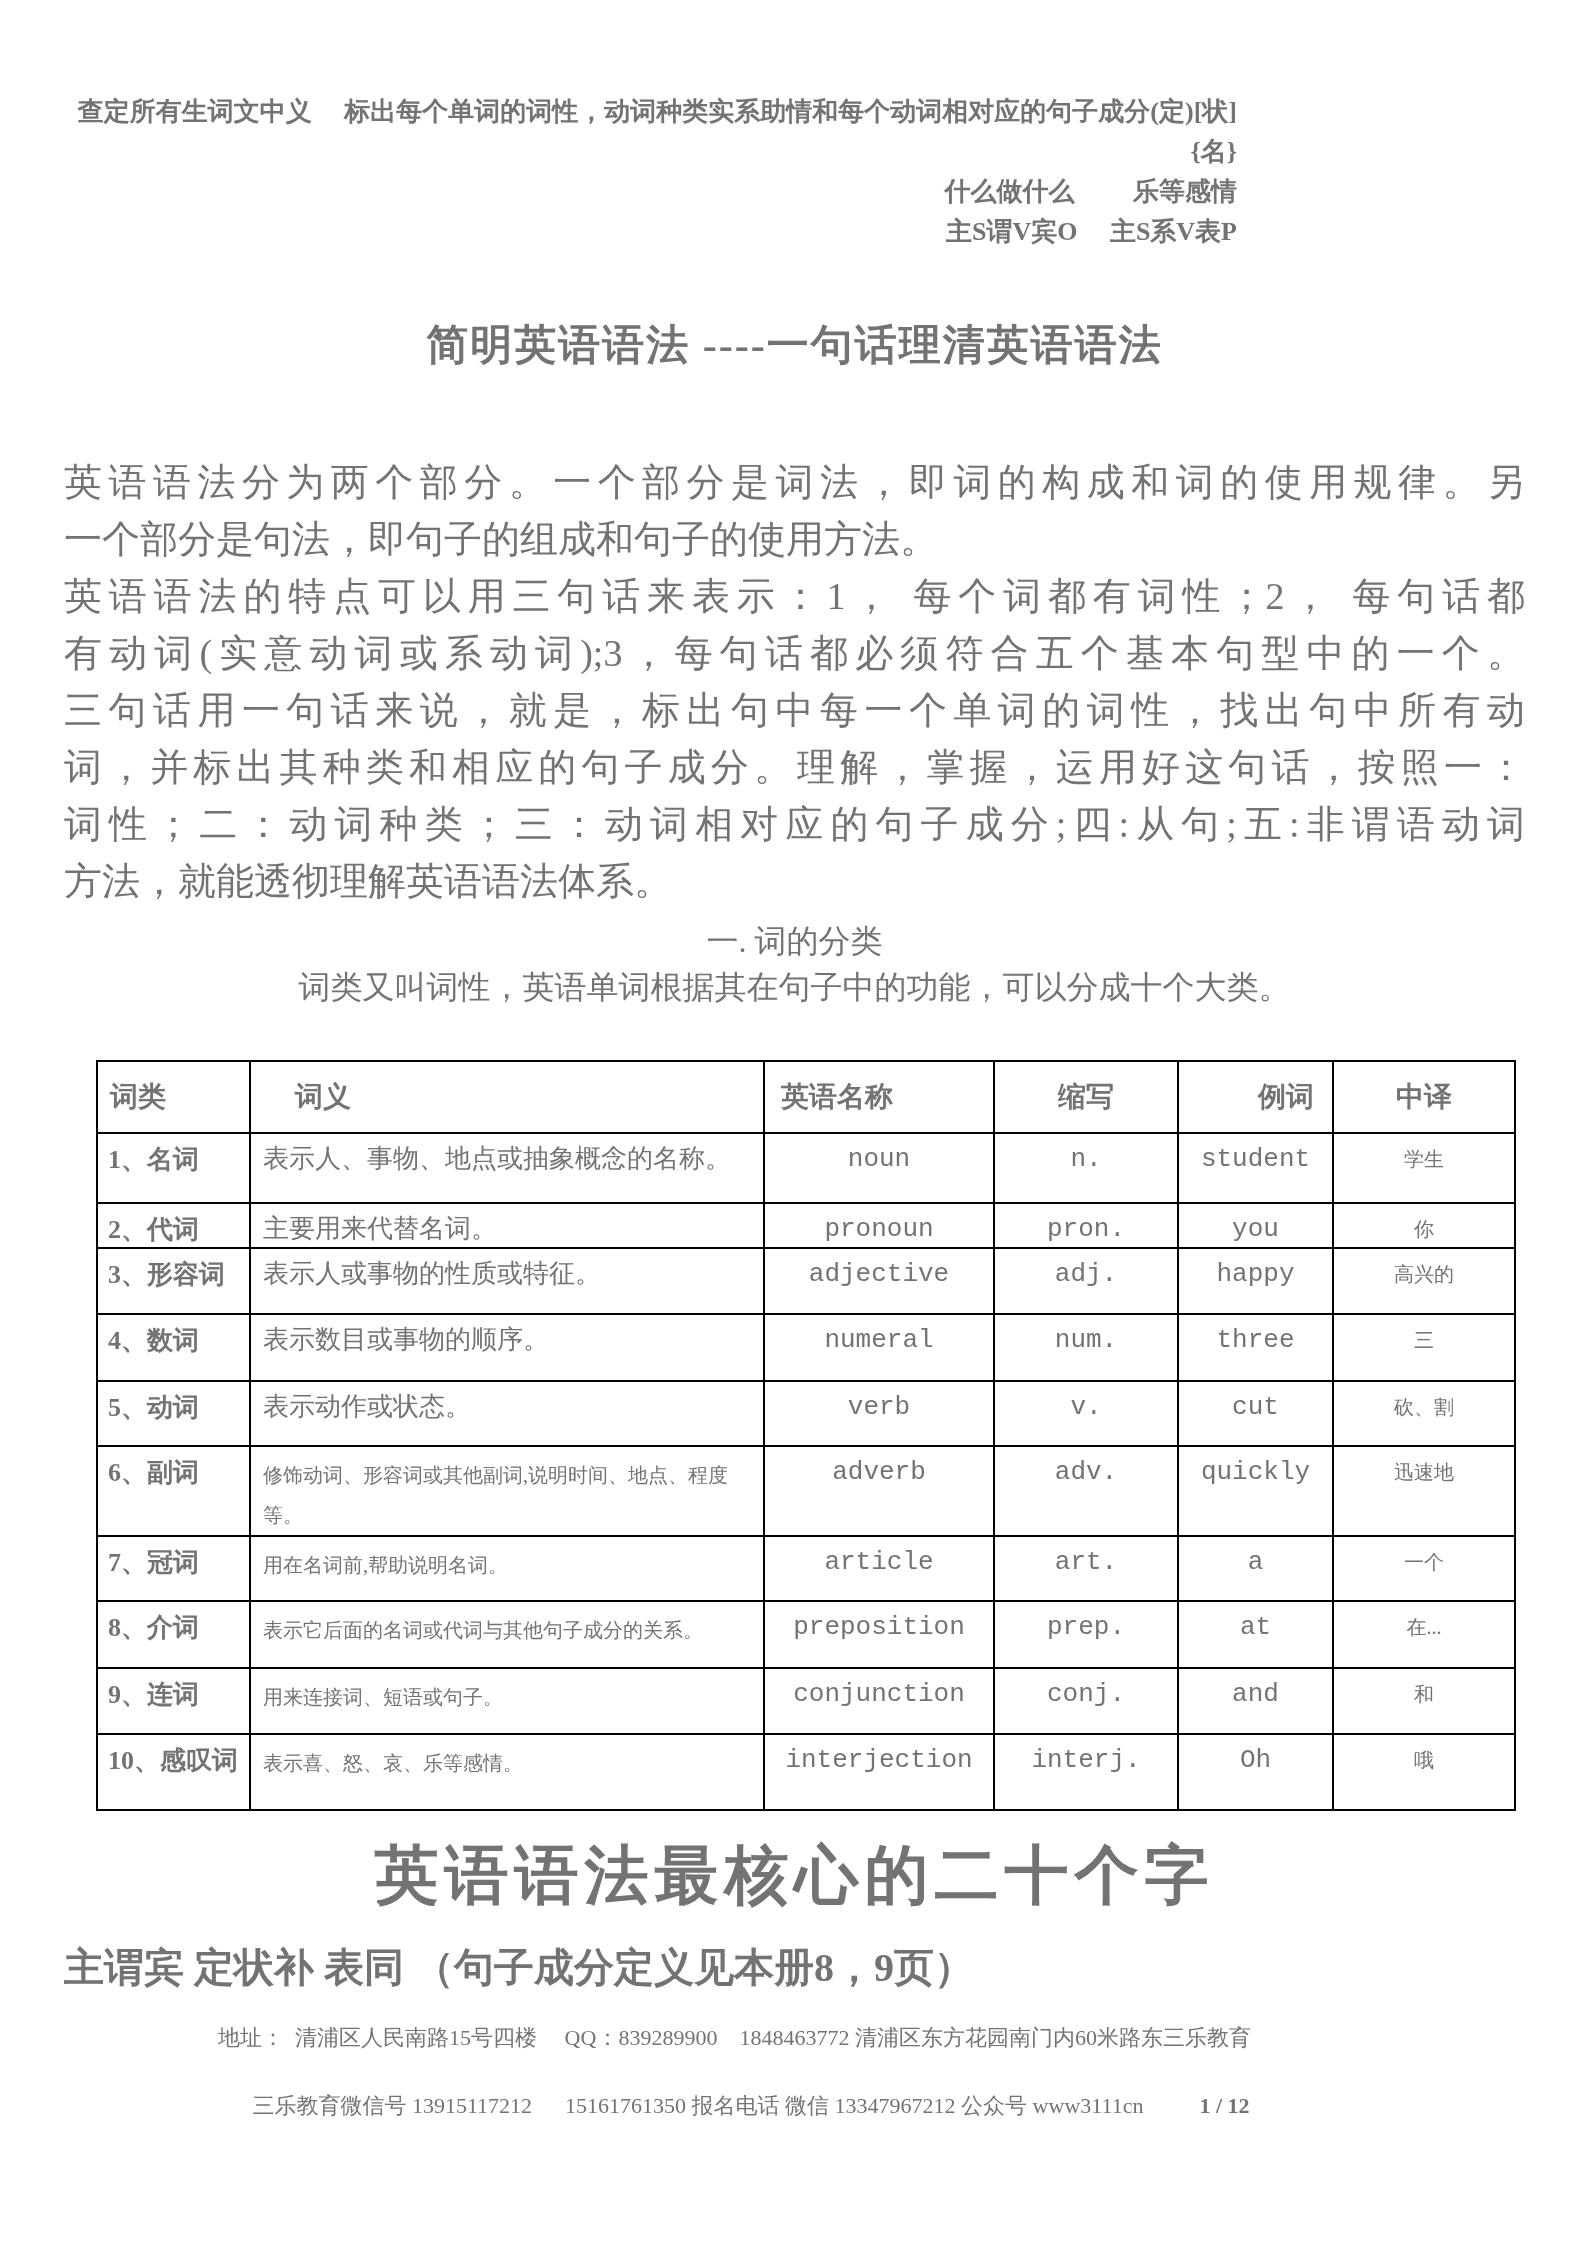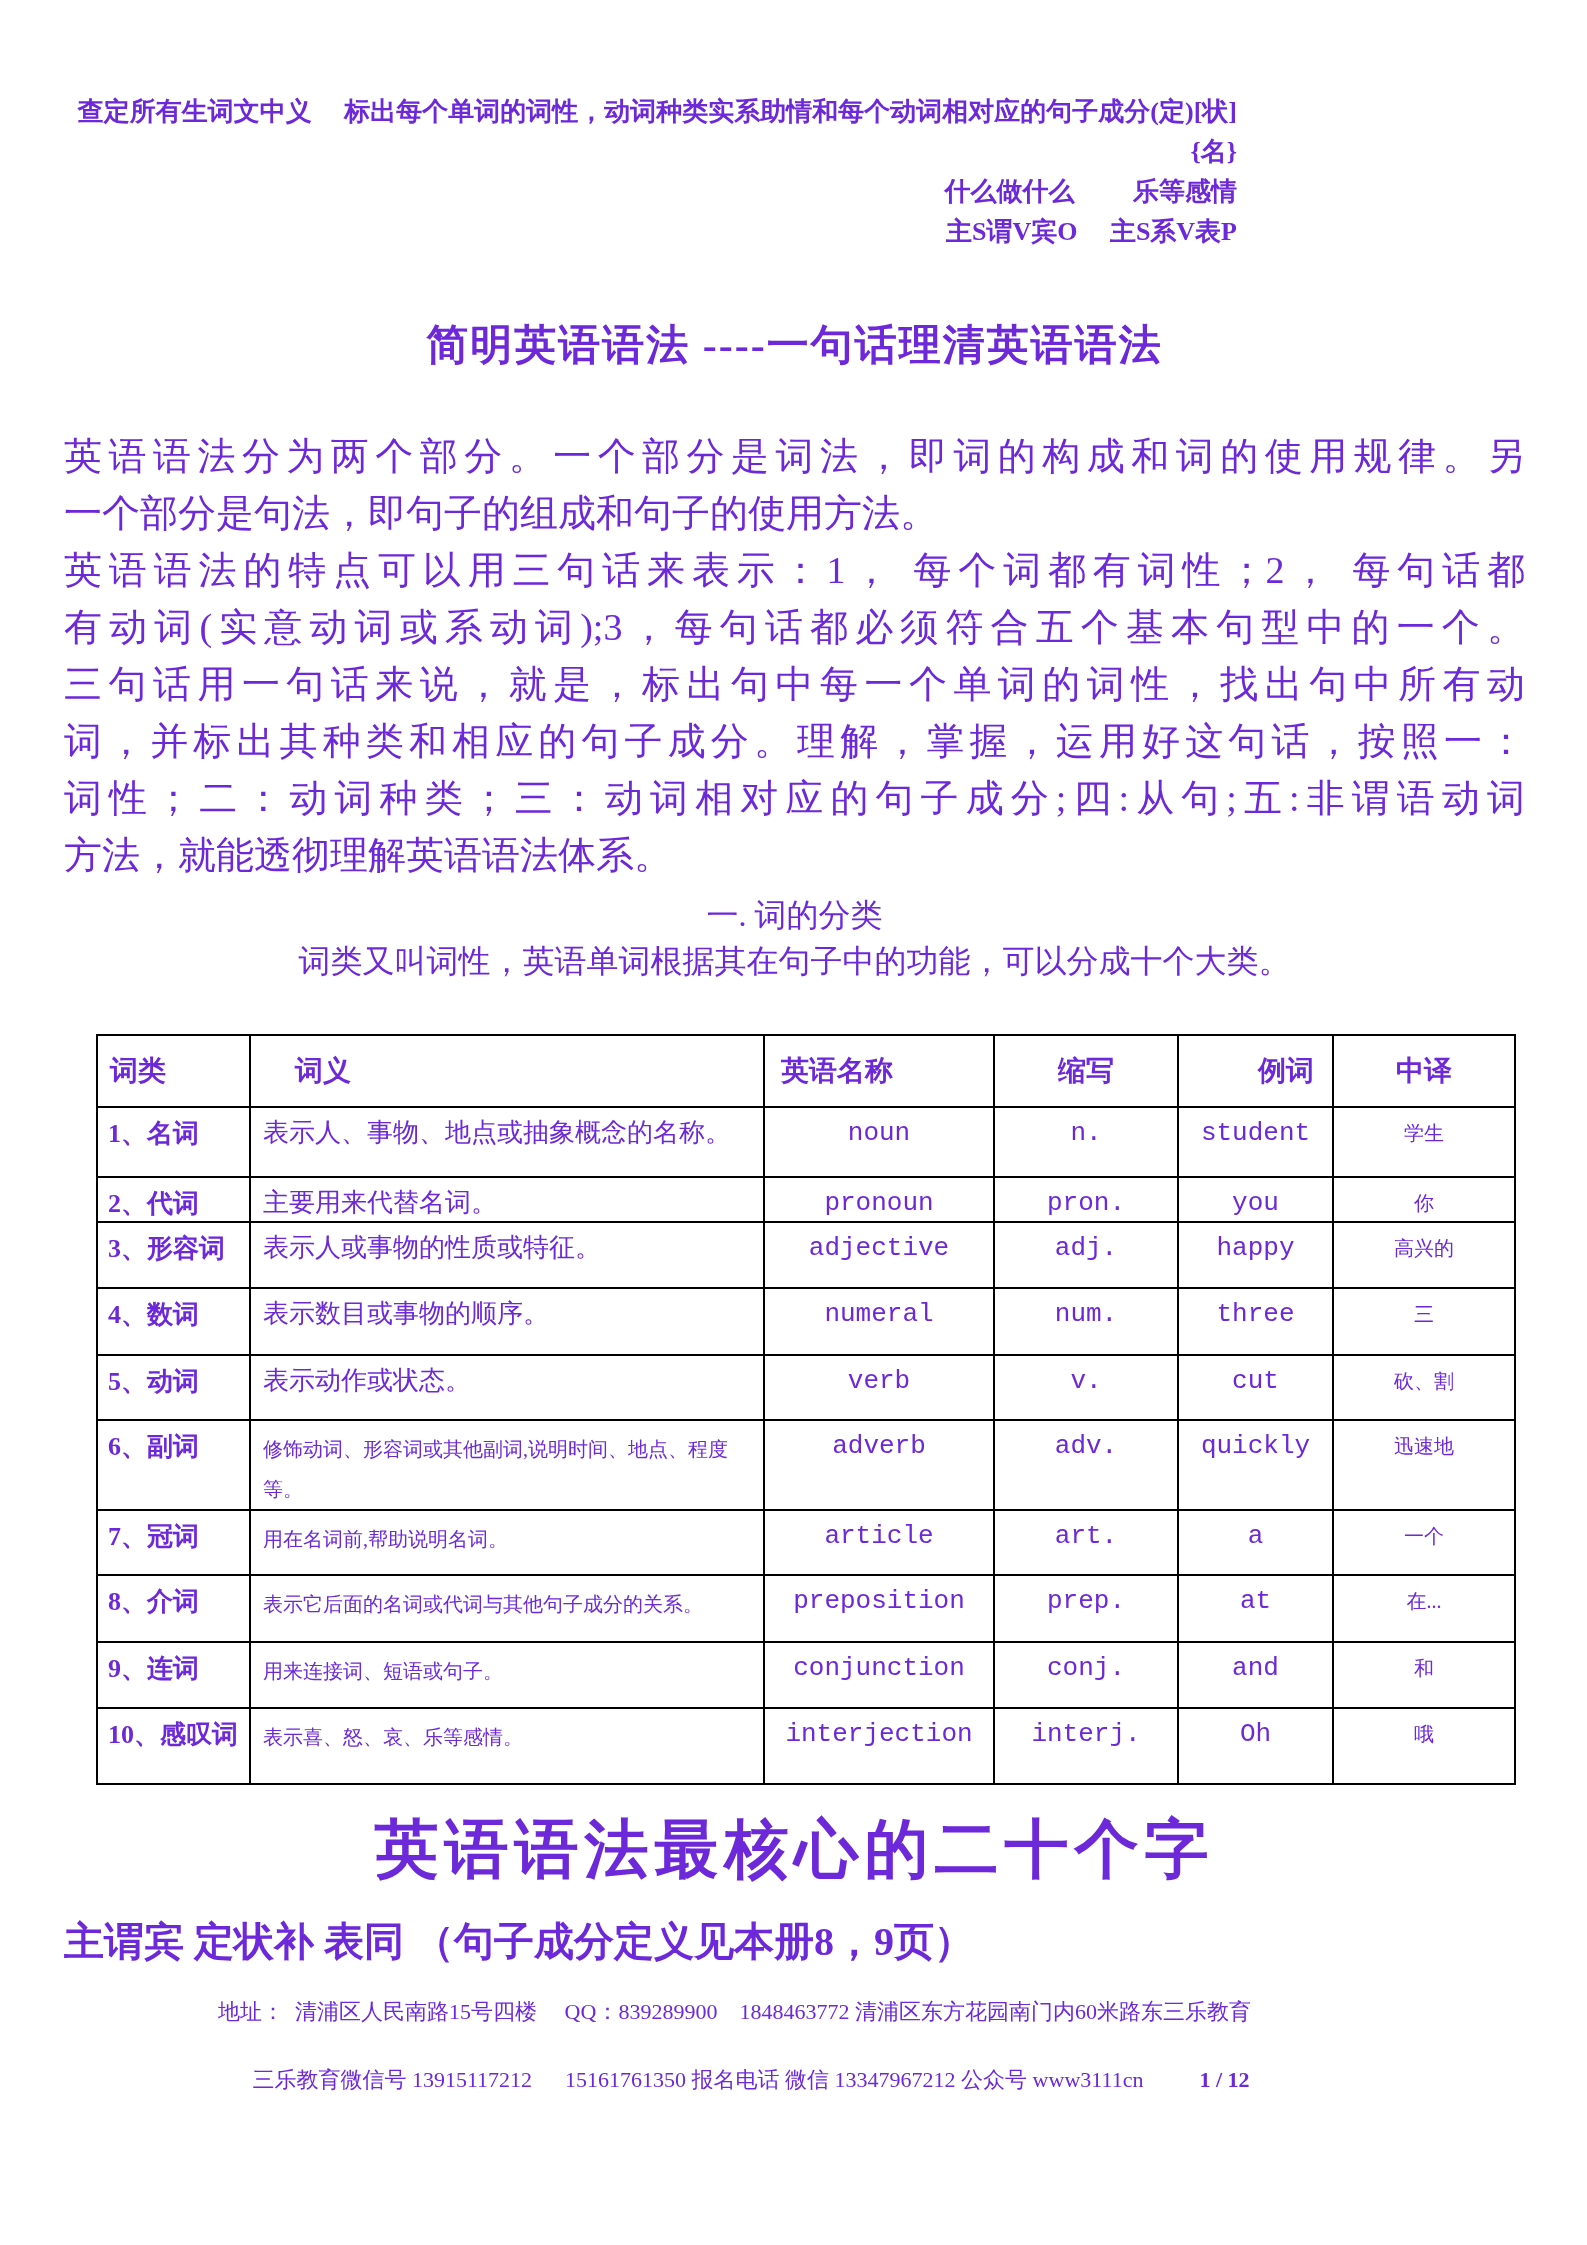--- a/index.html
+++ b/index.html
@@ -1,39 +1,39 @@
 <!DOCTYPE html>
 <html><head>
 <meta charset="utf-8">
 <style>
   html,body{margin:0;padding:0;background:#888;}
   .page{
     position:relative;
     width:1587px;height:2245px;
     margin:0 auto;
-    background:#fff;color:#6d28d9;
+    background:#fff;color:#737373;
     font-family:"Liberation Serif","DejaVu Serif",serif;
     box-sizing:border-box;
     padding:92px 62px 0 64px;
     overflow:hidden;
   }
   .pre{white-space:pre-wrap;}
   
   .top-note{
     font-size:26px;line-height:40px;font-weight:bold;
     text-align:right;padding-right:288px;
   }
   
   .doc-title{
     margin:66px 0 0 0;
     font-size:42px;line-height:54px;font-weight:bold;
     text-align:center;letter-spacing:2px;
   }
   
-  .body-text{margin-top:56px;font-size:38px;}
+  .body-text{margin-top:82px;font-size:38px;}
   .bline{line-height:57px;text-align:left;}
   .bline.fill{text-align:justify;text-align-last:justify;}
   
   .section-head{margin-top:8px;font-size:32px;line-height:46px;text-align:center;}
   .section-sub{font-size:32px;line-height:46px;text-align:center;}
   
   table.pos-table{
     margin:50px 0 0 32px;
     border-collapse:collapse;table-layout:fixed;width:1418px;
   }

